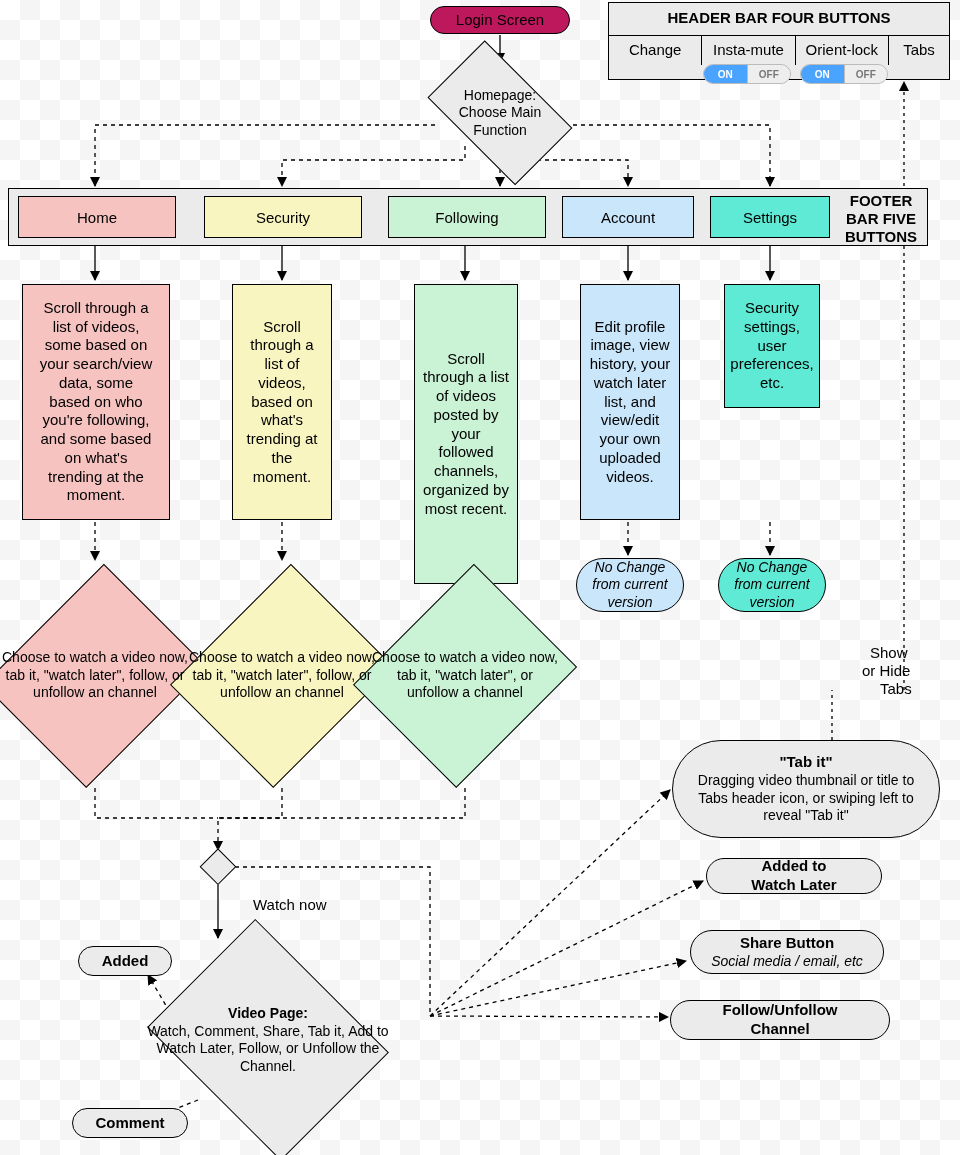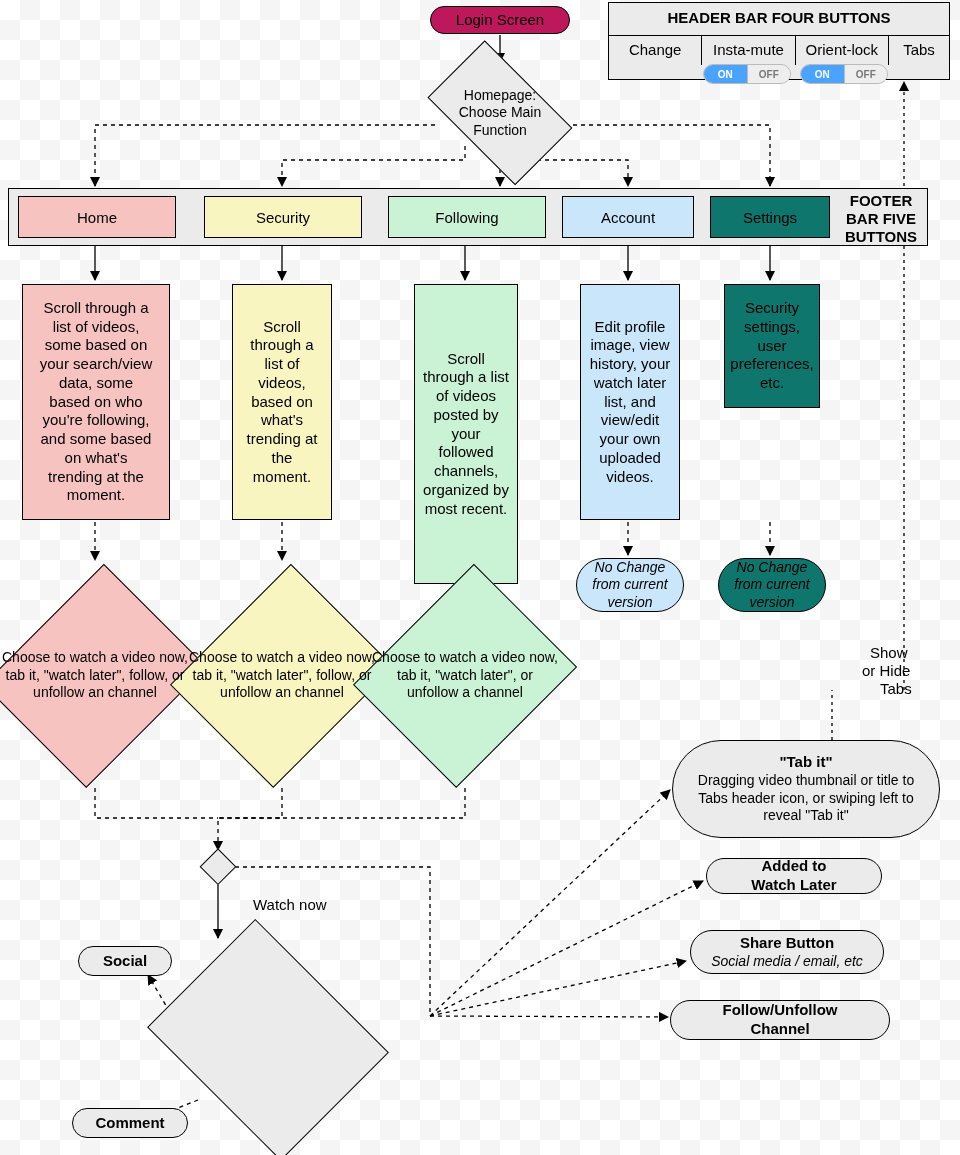--- a/index.html
+++ b/index.html
@@ -45,21 +45,21 @@
   .toggle .off{background:#eee;color:#777;}
   
   .ftr-cell{position:absolute;border:1.5px solid #000;display:flex;align-items:center;
             justify-content:center;}
   .ftr-label{position:absolute;font-weight:700;text-align:center;line-height:1.2;}
   
   .c-home{background:#f7c3c0;}
   .c-trend{background:#f9f5c0;}
   .c-follow{background:#caf2d5;}
   .c-acct{background:#c9e6fb;}
-  .c-set{background:#0f766e;}
+  .c-set{background:#5eead4;}
   .c-grey{background:#ebebeb;}
   svg.edges{position:absolute;inset:0;pointer-events:none;}
   svg text{font-family:inherit;font-size:15px;}
 </style>
 </head>
 <body>
 
 <svg class="edges" width="960" height="1155">
   <defs>
     <marker id="ah" viewBox="0 0 10 10" refX="9" refY="5" markerWidth="8" markerHeight="8" orient="auto">
@@ -181,23 +181,27 @@
 <div class="node dia" style="left:201px;top:850px;width:34px;height:34px">
   <div class="dia-bg">
       <div class="c-grey"></div>
     </div>
   </div>
 
 <div class="node dia" style="left:138px;top:935px;width:260px;height:210px">
   <div class="dia-bg">
       <div class="c-grey"></div>
     </div>
-</div>
-
-<div class="node pill bold" style="left:78px;top:946px;width:94px;height:30px">Social</div>
+  <div class="lbl">
+    <div class="bold">Video Page:</div>
+    <div>Watch, Comment, Share, Tab it, Add to Watch Later, Follow, or Unfollow the Channel.</div>
+  </div>
+</div>
+
+<div class="node pill bold" style="left:78px;top:946px;width:94px;height:30px">Added</div>
 <div class="node pill bold" style="left:72px;top:1108px;width:116px;height:30px">Comment</div>
 
 <div class="node pill" style="left:672px;top:740px;width:268px;height:98px">
   <div class="bold">"Tab it"</div>
   <div style="font-size:14px">Dragging video thumbnail or title to Tabs header icon, or swiping left to reveal "Tab it"</div>
 </div>
 <div class="node pill bold" style="left:706px;top:858px;width:176px;height:36px;white-space:pre-line">Added to
 Watch Later</div>
 <div class="node pill" style="left:690px;top:930px;width:194px;height:44px">
   <div class="bold">Share Button</div>

